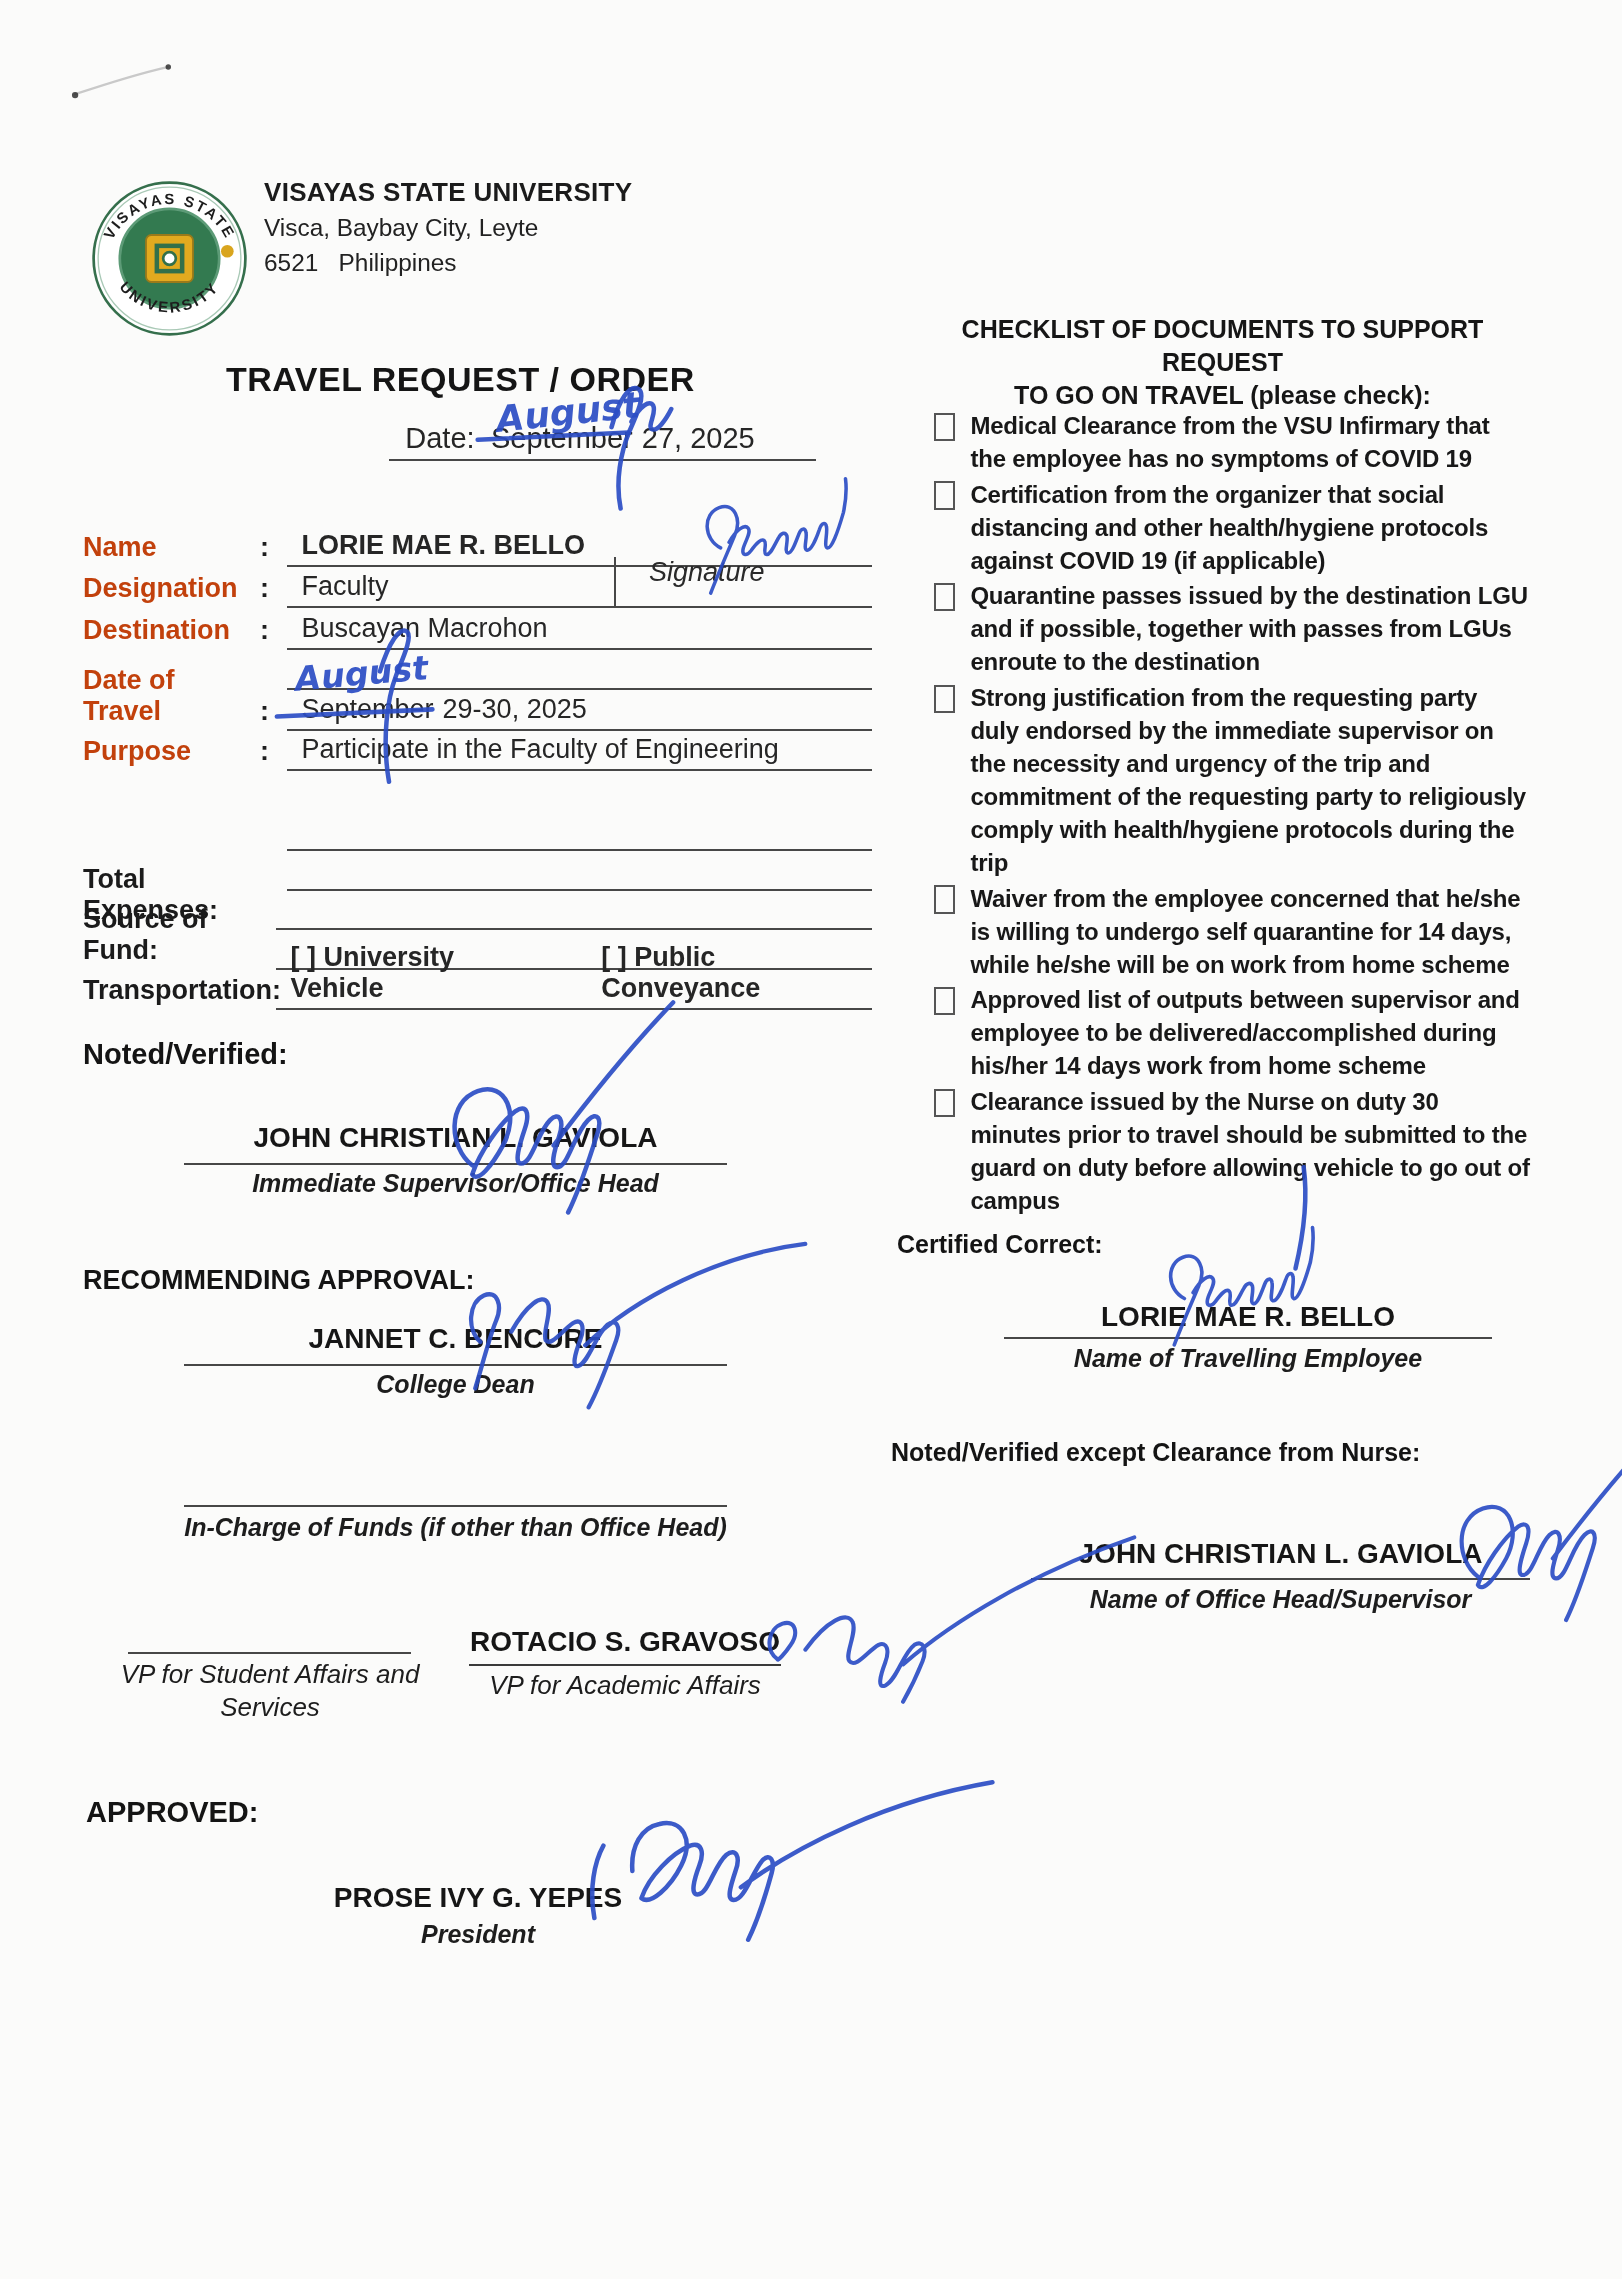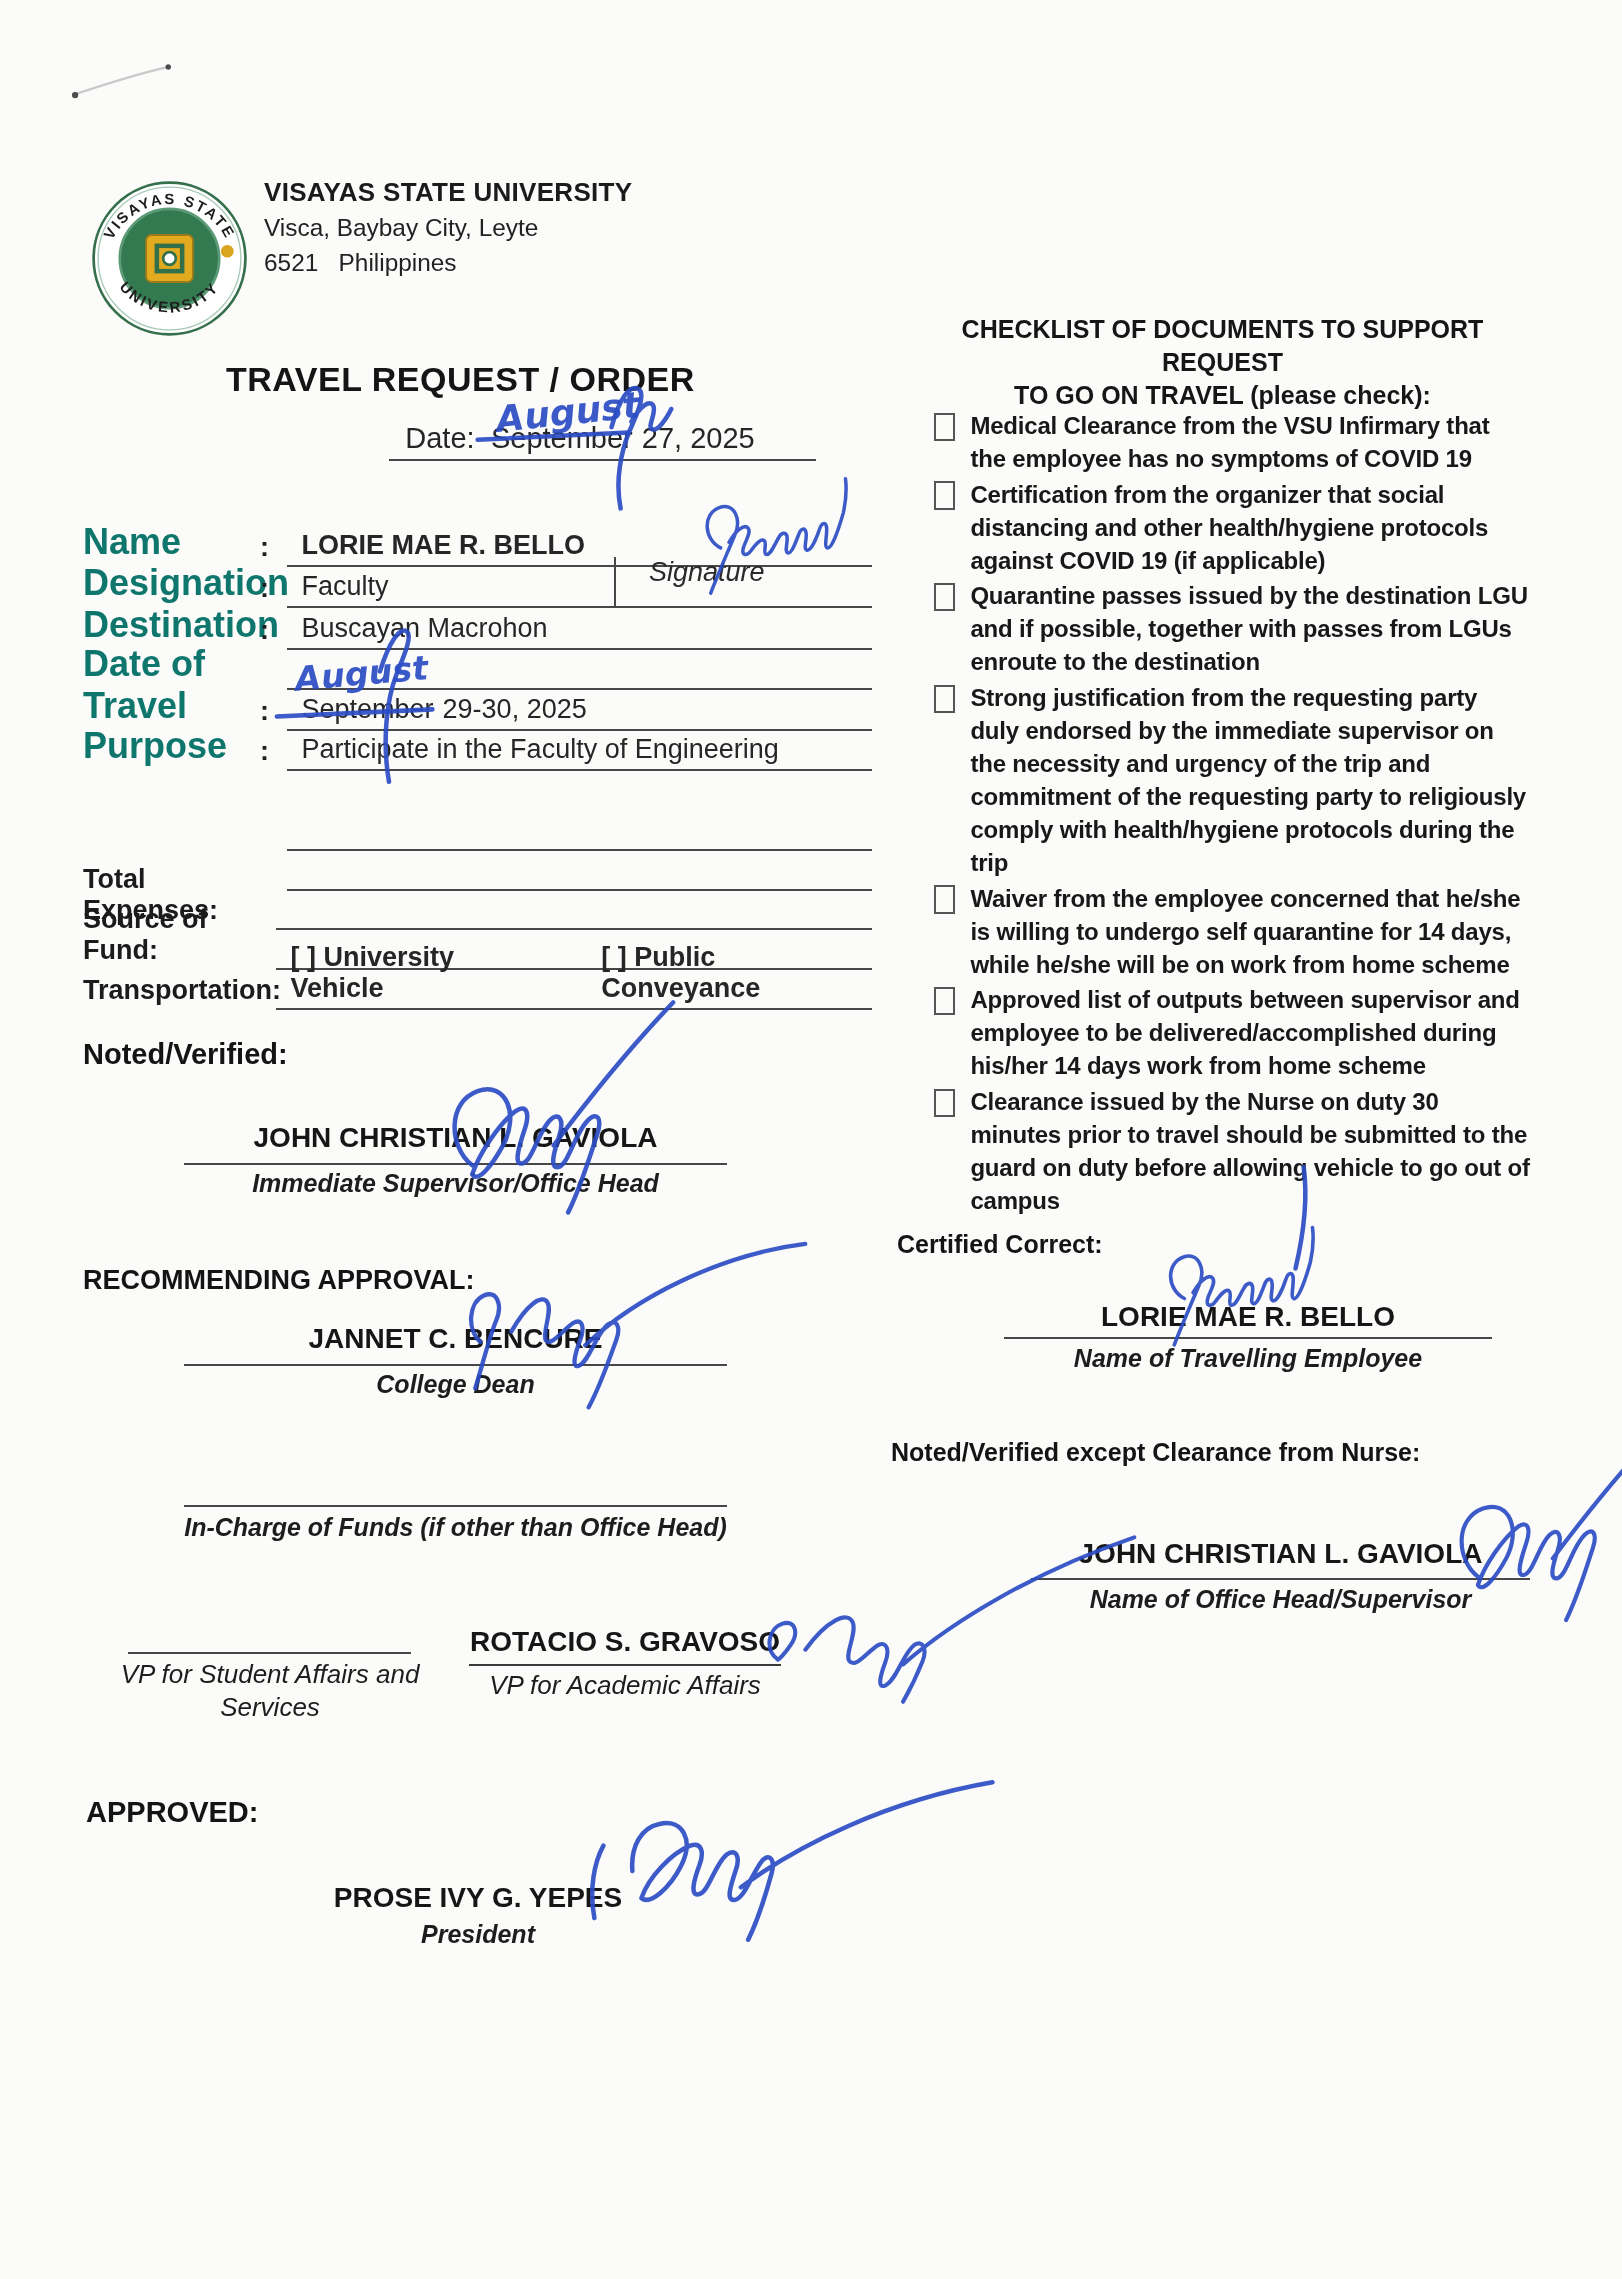--- a/index.html
+++ b/index.html
@@ -11,21 +11,21 @@
   }
   .abs{position:absolute;}
   
   .univ-block{left:264px;top:177px;width:543px;}
   .univ-name{font-size:26px;font-weight:700;letter-spacing:0.3px;color:#1b1b1b;}
   .univ-addr{font-size:24.4px;margin-top:6.3px;color:#222;}
   .ws-pre{white-space:pre;}
   .doc-title{left:226px;top:360px;font-size:34px;font-weight:700;letter-spacing:0.5px;color:#151515;}
   
   .row{position:absolute;left:83px;width:789px;height:42px;display:flex;align-items:flex-end;}
-  .lbl{width:177px;font-size:36px;font-weight:700;color:#0f766e;padding-bottom:4.5px;flex:none;}
+  .lbl{width:177px;font-size:27px;font-weight:700;color:#c2410c;padding-bottom:4.5px;flex:none;}
   .colon{width:27px;font-size:27px;font-weight:700;padding-bottom:4.5px;flex:none;}
   .val{flex:1;border-bottom:2.3px solid #474747;font-size:27px;color:#262626;
        display:flex;align-items:flex-end;padding:0 0 4.5px 14.5px;min-width:0;}
   .val.bold{font-weight:700;}
   .sigcell{width:223px;flex:none;border-bottom:2.3px solid #474747;border-left:2.3px solid #474747;
        font-size:27px;font-style:italic;color:#2a2a2a;display:flex;align-items:flex-end;
        padding:0 0 18px 33px;}
   .lbl2{width:193px;font-size:27px;font-weight:700;color:#1b1b1b;padding-bottom:4.5px;flex:none;}
   .opt{font-weight:700;}
   .opt + .opt{margin-left:56px;}

